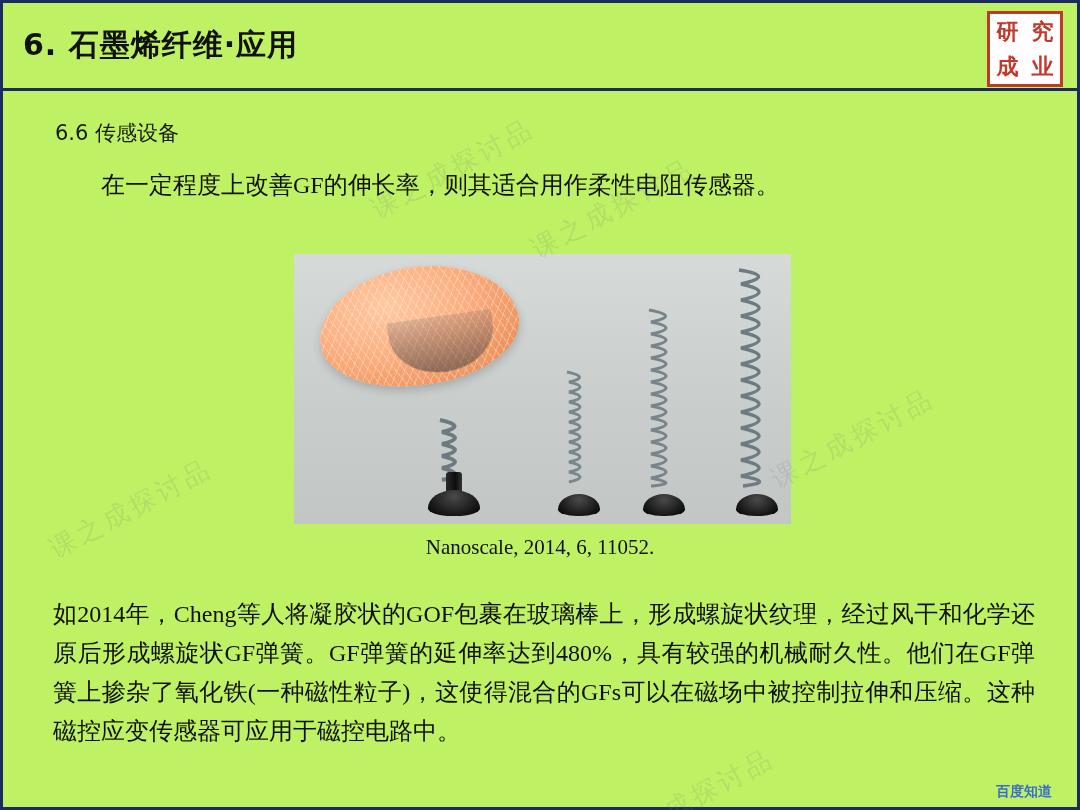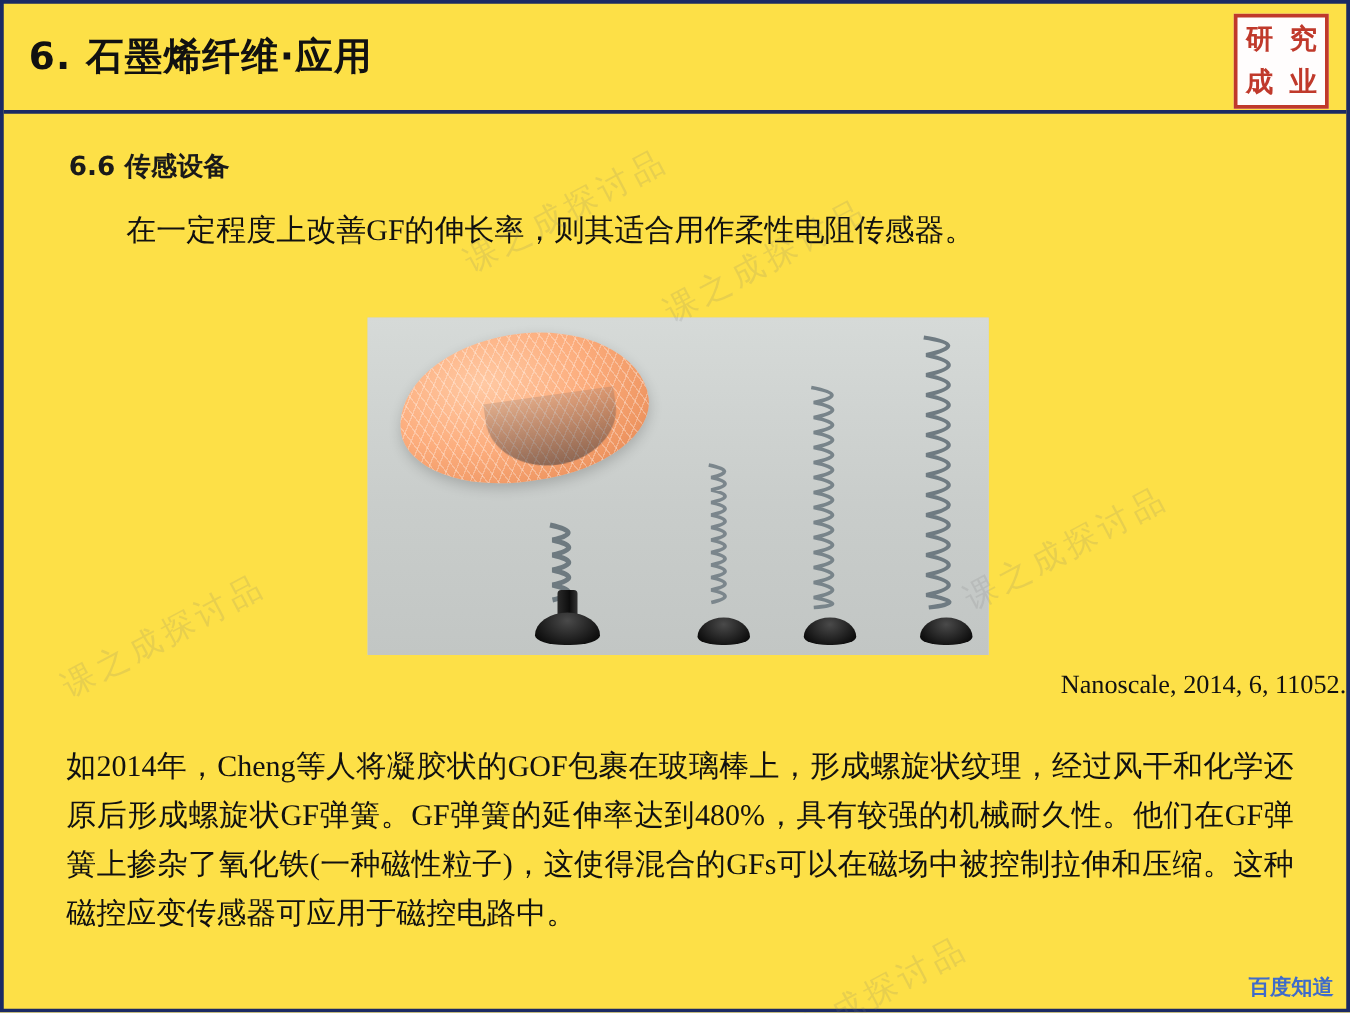--- a/index.html
+++ b/index.html
@@ -12,21 +12,21 @@
     background: #ffffff;
     font-family: "Liberation Serif", serif;
     overflow: hidden;
     position: relative;
   }
   .slide {
     position: absolute;
     inset: 0;
     border: 3px solid #1b2a63;
     box-sizing: border-box;
-    background: #fde047;
+    background: #bef264;
   }
   
   .header {
     position: absolute;
     top: 0; left: 0; right: 0;
     height: 88px;
     border-bottom: 3px solid #1b2a63;
     box-sizing: border-box;
   }
   .header-title {
@@ -68,21 +68,21 @@
   .content {
     position: absolute;
     top: 88px;
     left: 0; right: 0; bottom: 0;
   }
   .section-title {
     position: absolute;
     left: 52px;
     top: 28px;
     font-family: "DejaVu Sans", sans-serif;
-    font-weight: bold;
+    font-weight: normal;
     font-size: 21px;
     color: #1a1a1a;
   }
   .lead-text {
     position: absolute;
     left: 50px;
     top: 78px;
     right: 50px;
     font-size: 24px;
     color: #111111;
@@ -164,21 +164,21 @@
     transform: translateX(-50%);
     width: 16px;
     height: 26px;
     background: linear-gradient(90deg, #2a2a2a, #0d0d0d 60%, #333);
     border-radius: 3px;
   }
   .caption {
     position: absolute;
     left: 0; right: 0;
     top: 444px;
-    text-align: right;
+    text-align: center;
     font-size: 21px;
     color: #111111;
     font-family: "Liberation Serif", serif;
   }
   .body-text {
     position: absolute;
     left: 50px;
     right: 42px;
     top: 494px;
     font-size: 24px;
@@ -198,24 +198,24 @@
     pointer-events: none;
     letter-spacing: 4px;
   }
   .wm1 { left: 38px;  top: 400px; }
   .wm2 { left: 360px; top: 60px; }
   .wm3 { left: 520px; top: 100px; }
   .wm4 { left: 760px; top: 330px; }
   .wm5 { left: 600px; top: 690px; }
   .brand {
     position: absolute;
-    right: 10px;
+    right: 25px;
     bottom: 6px;
     font-family: "DejaVu Sans", sans-serif;
-    font-size: 17px;
+    font-size: 14px;
     font-weight: bold;
     color: #2b5fd9;
     opacity: .9;
   }
 </style>
 </head>
 <body>
 
 <div class="slide">
 

